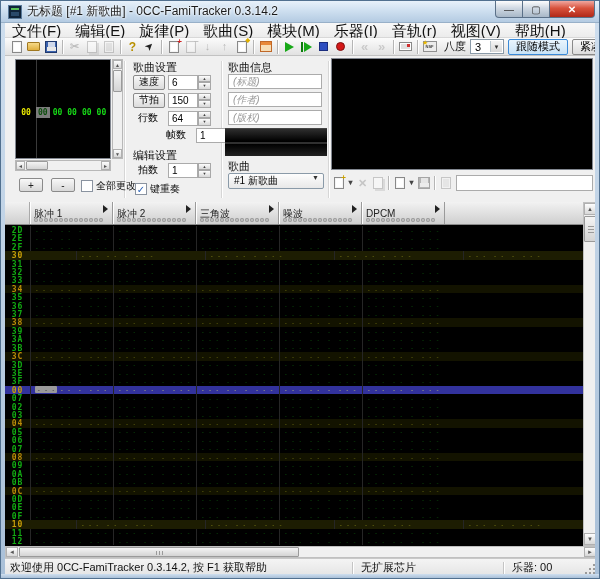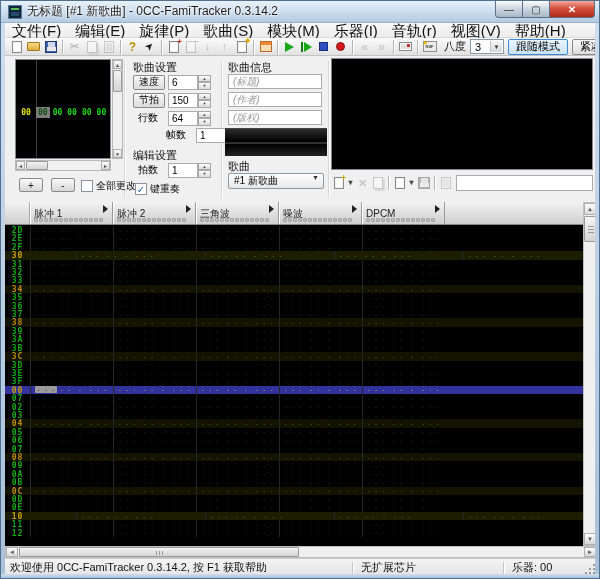--- a/index.html
+++ b/index.html
@@ -732,20 +732,28 @@
           <span class="pr-cell">- - -  - -  -  - - -</span>
         </span>
         <span class="pat-row">
           <span class="pr-num">0E</span>
           <span class="pr-cell">- - -  - -  -  - - -</span>
           <span class="pr-cell">- - -  - -  -  - - -</span>
           <span class="pr-cell">- - -  - -  -  - - -</span>
           <span class="pr-cell">- - -  - -  -  - - -</span>
           <span class="pr-cell">- - -  - -  -  - - -</span>
         </span>
+        <span class="pat-row">
+          <span class="pr-num">0F</span>
+          <span class="pr-cell">- - -  - -  -  - - -</span>
+          <span class="pr-cell">- - -  - -  -  - - -</span>
+          <span class="pr-cell">- - -  - -  -  - - -</span>
+          <span class="pr-cell">- - -  - -  -  - - -</span>
+          <span class="pr-cell">- - -  - -  -  - - -</span>
+        </span>
         <span class="pat-row hl16">
           <span class="pr-num">10</span>
           <span class="pr-cell">- - -  - -  -  - - -</span>
           <span class="pr-cell">- - -  - -  -  - - -</span>
           <span class="pr-cell">- - -  - -  -  - - -</span>
           <span class="pr-cell">- - -  - -  -  - - -</span>
           <span class="pr-cell">- - -  - -  -  - - -</span>
         </span>
         <span class="pat-row">
           <span class="pr-num">11</span>

